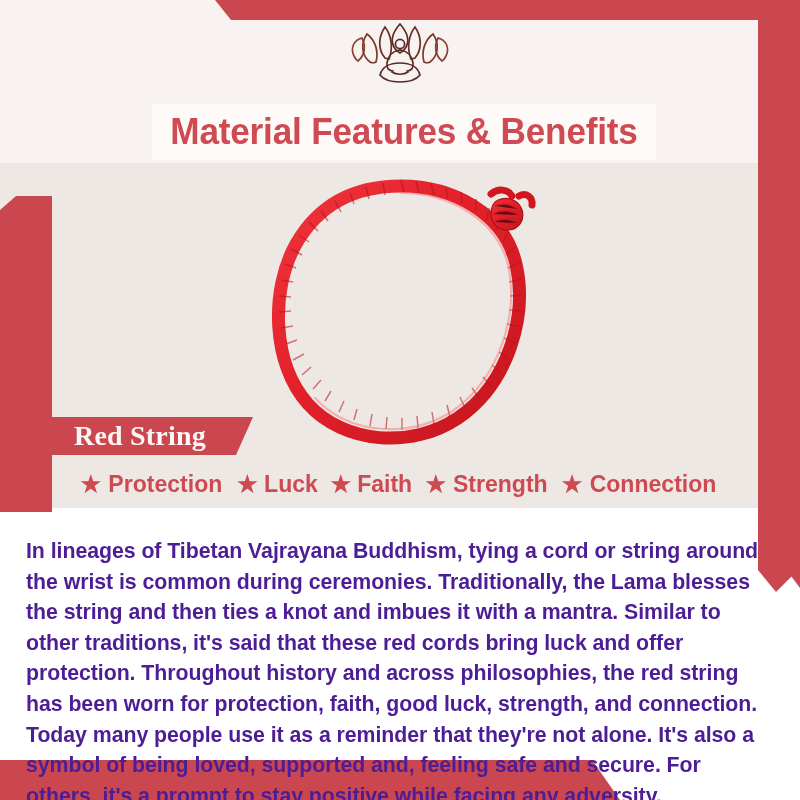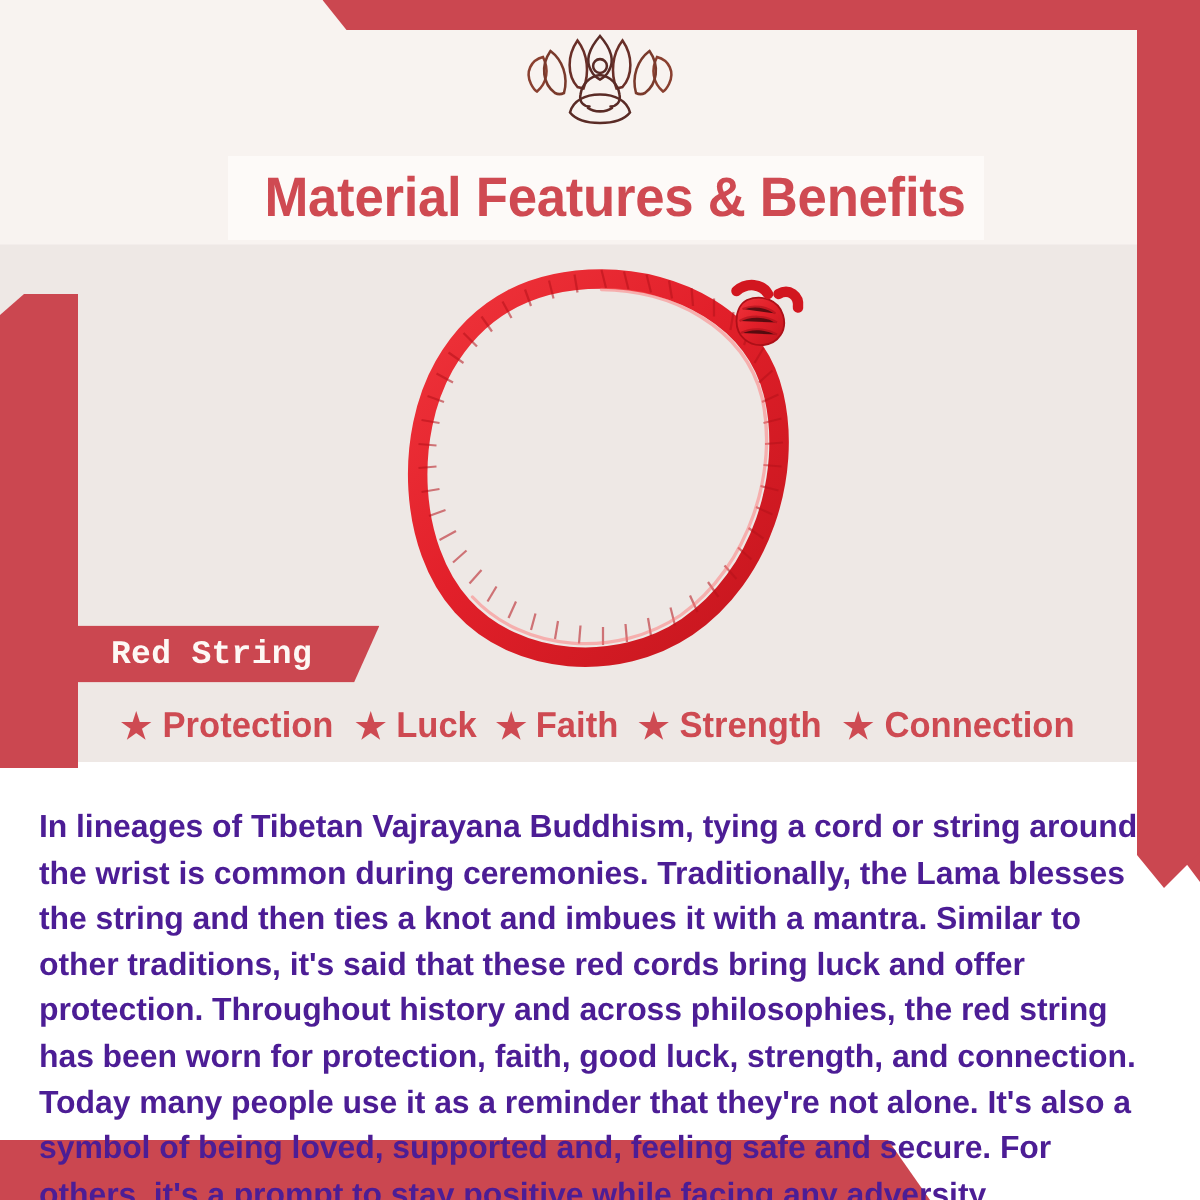--- a/index.html
+++ b/index.html
@@ -65,21 +65,21 @@
     font-size:12.5px;
     letter-spacing:2.4px;
     color:#3a2420;
     font-weight:400;
   }
 
   
   .title-banner {
     position:absolute; left:152px; top:104px; width:504px; height:56px;
     background:#fdfaf8;
-    display:flex; align-items:center; justify-content:flex-end;
+    display:flex; align-items:center; justify-content:center;
   }
   .title-text {
     font-family:"Liberation Sans Narrow","Liberation Sans",sans-serif;
     font-weight:bold;
     font-size:37px;
     color:#cf4a52;
     letter-spacing:-0.2px;
     transform:scaleX(0.95);
     white-space:nowrap;
   }
@@ -93,23 +93,23 @@
   
   .name-banner {
     position:absolute; left:28px; top:417px; width:225px; height:38px;
     background:#cb4750;
     clip-path: polygon(0 0, 225px 0, 208px 38px, 0 38px);
     display:flex; align-items:center;
   }
   .name-text {
     margin-left:46px;
     color:#fdf8f5;
-    font-family:Liberation Mono, monospace;
+    font-family:Liberation Serif, serif;
     font-weight:bold;
-    font-size:22px;
+    font-size:28px;
     letter-spacing:0.2px;
     white-space:nowrap;
   }
 
   
   .features {
     position:absolute; left:0; top:466px; width:800px; height:36px;
     display:flex; align-items:center; justify-content:center;
     gap:0px;
   }

